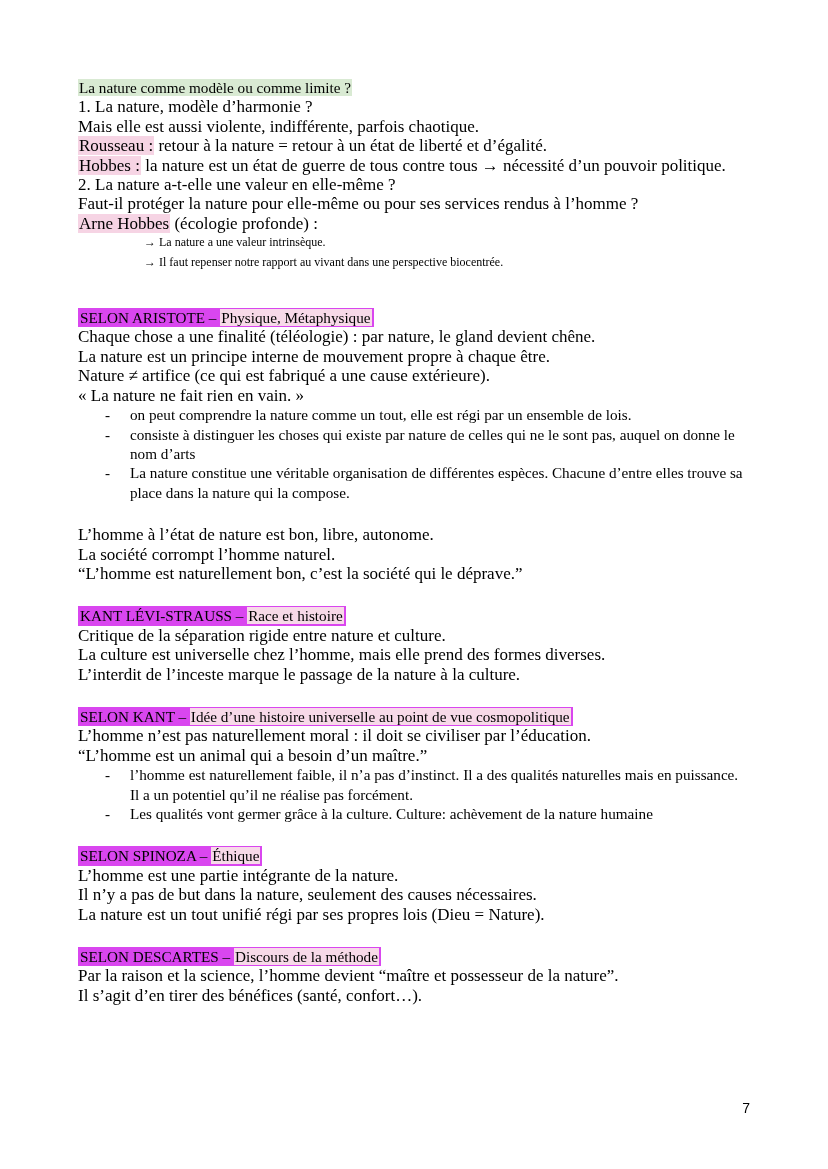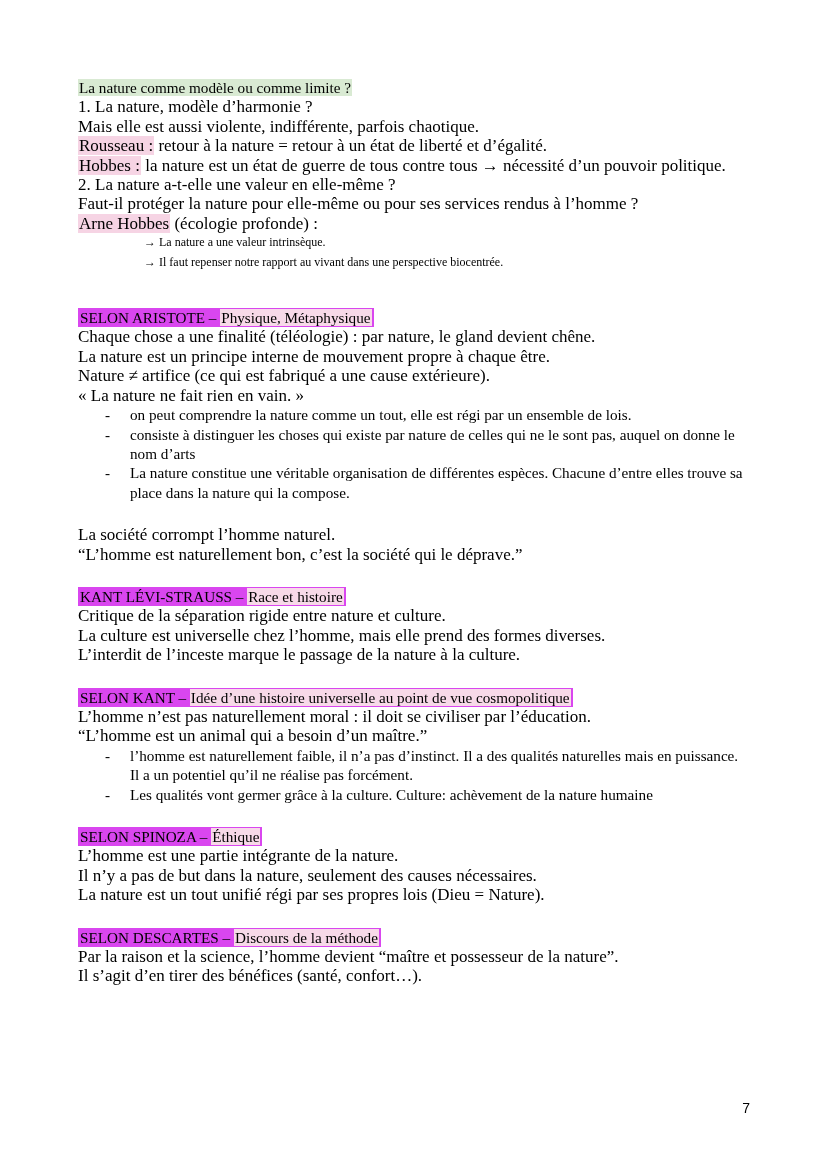--- a/index.html
+++ b/index.html
@@ -123,20 +123,21 @@
       <ul class="dashes">
         <li><span class="dash">-</span><span>on peut comprendre la nature comme un tout, elle est régi par un ensemble de lois.</span></li>
         <li><span class="dash">-</span><span>consiste à distinguer les choses qui existe par nature de celles qui ne le sont pas, auquel on donne le nom d’arts</span></li>
         <li><span class="dash">-</span><span>La nature constitue une véritable organisation de différentes espèces. Chacune d’entre elles trouve sa place dans la nature qui la compose.</span></li>
       </ul>
     </div>
 
     <div class="gap-md"></div>
 
     <div class="sect">
+      <div class="line">L’homme à l’état de nature est bon, libre, autonome.</div>
       <div class="line">La société corrompt l’homme naturel.</div>
       <div class="line">“L’homme est naturellement bon, c’est la société qui le déprave.”</div>
     </div>
 
     <div class="gap-md"></div>
 
     <div class="sect">
       <div><span class="section-head head-green"><span>KANT LÉVI-STRAUSS</span><span> – </span><span class="hl-pink-light">Race et histoire</span></span></div>
       <div class="line">Critique de la séparation rigide entre nature et culture.</div>
       <div class="line">La culture est universelle chez l’homme, mais elle prend des formes diverses.</div>

